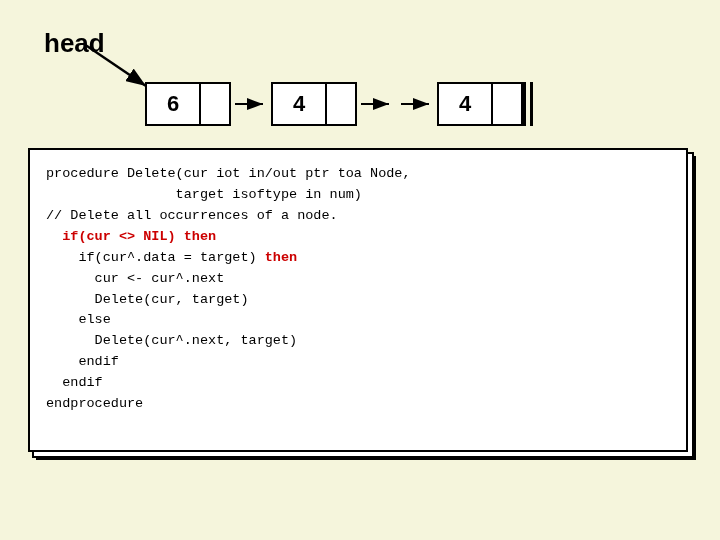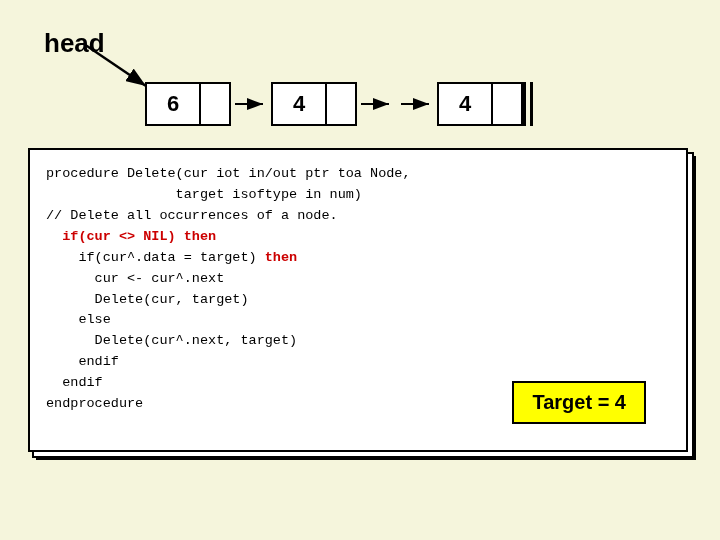--- a/index.html
+++ b/index.html
@@ -260,16 +260,15 @@
       cur &lt;- cur^.next
       Delete(cur, target)
     else
       Delete(cur^.next, target)
     endif
   endif
 endprocedure</div>
       </div>
     </div>
 
-    <div class="target-badge">Target = 4</div>
   </div>
 
 </div>
 
 </body></html>

